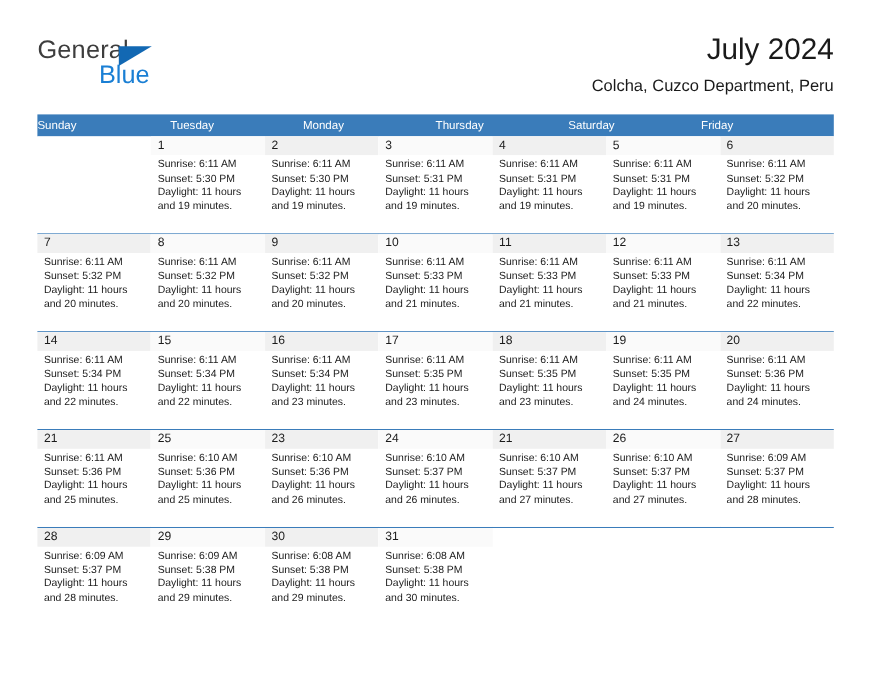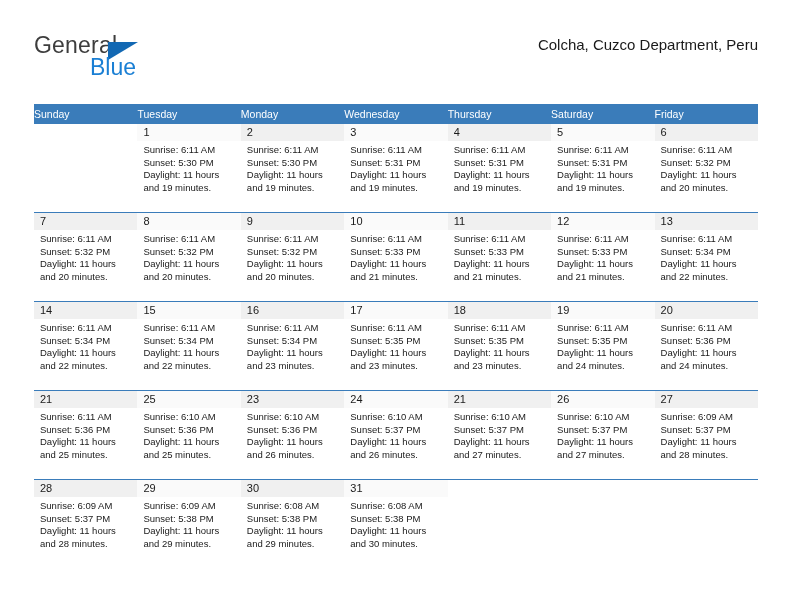--- a/index.html
+++ b/index.html
@@ -151,31 +151,31 @@
 
   <div class="top">
 
     <div class="brand">
       <span class="brand-general">General</span>
       <span class="brand-tri"></span>
       <span class="brand-blue">Blue</span>
     </div>
 
     <div class="titles">
+      <h1 class="cal-title">July 2024</h1>
       <div class="cal-sub">Colcha, Cuzco Department, Peru</div>
     </div>
 
   </div>
 
   <div class="calendar">
     <div class="dow-row" id="dow-row">
         <div class="dow">Sunday</div>
         <div class="dow">Tuesday</div>
         <div class="dow">Monday</div>
-        <div class="dow">Wednesday</div>
         <div class="dow">Thursday</div>
         <div class="dow">Saturday</div>
         <div class="dow">Friday</div>
       </div>
     <div id="weeks">
         <div class="week">
           <div class="cell empty">
             <div class="daynum-bar">
               <div class="daynum"></div>
             </div>

